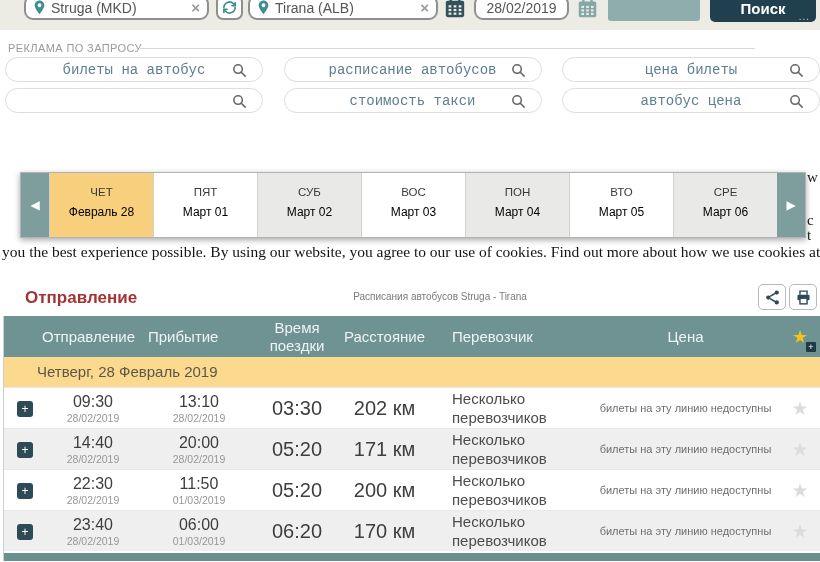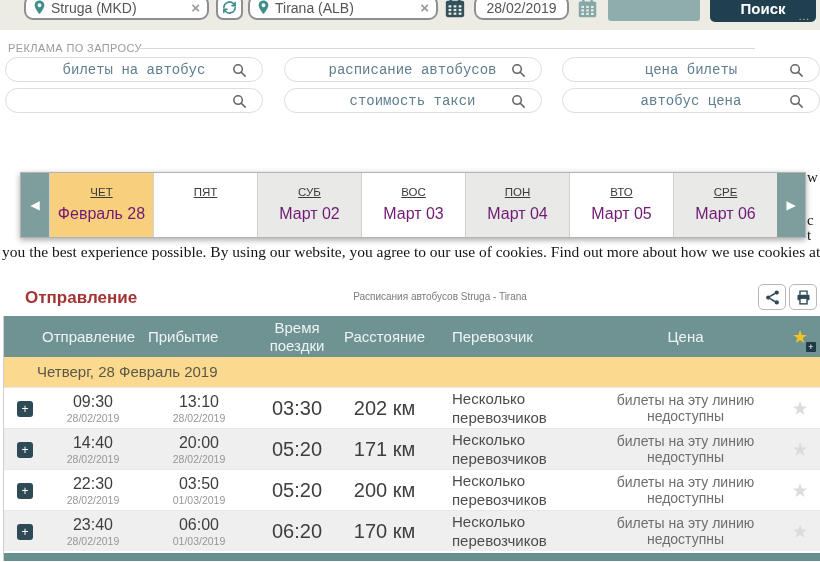--- a/index.html
+++ b/index.html
@@ -44,22 +44,22 @@
 
   
   .edge-frag { position:absolute; left:807px; width:14px; font-family:"Liberation Serif",serif;
                font-size:15px; color:#1a1a1a; }
   .carousel { position:absolute; left:20px; top:172px; width:786px; height:66px; display:flex;
               border:1px solid #b3b3b3; box-shadow:0 2px 6px rgba(0,0,0,.35); background:#fff; }
   .car-arrow { width:28px; background:#7d9e9c; color:#fff; display:flex; align-items:center;
                justify-content:center; font-size:12px; cursor:pointer; }
   .day { flex:1; text-align:center; border-left:1px solid #d0d0d0; cursor:pointer; }
   .day:first-of-type { border-left:none; }
-  .day .dow { margin-top:13px; font-size:11.5px; color:#3a3a3a;text-decoration:underline; }
-  .day .date { margin-top:7px; font-size:16px; color:#701a75; }
+  .day .dow { margin-top:13px; font-size:11.5px; color:#3a3a3a; }
+  .day .date { margin-top:7px; font-size:12px; color:#000000; }
   .day.selected { background:#f8cf7c; }
   .day.white { background:#fff; }
   .day.gray { background:#e9e9e7; }
 
   
   .cookie { position:absolute; left:2px; top:243px; width:818px; font-family:"Liberation Serif",serif;
             font-size:15.5px; color:#141414; white-space:nowrap; overflow:hidden; }
 
   
   .res-title { position:absolute; left:25px; top:288px; font-size:17px; font-weight:bold; color:#a33434; }
@@ -87,21 +87,21 @@
                font-size:15px; padding-left:33px; }
   .row { height:41px; background:#fff; border-top:1px solid #e8e8e8; cursor:default; }
   .row:nth-child(even) { background:#efefef; }
   .plus-btn { width:16px; height:16px; margin-left:13px; background:#2d4a56; border:none;
               border-radius:3px; color:#fff; font-size:12px; line-height:14px; text-align:center;
               padding:0; cursor:pointer; }
   .t-time { font-size:16px; color:#3e3e3e; text-align:center; }
   .t-date { font-size:10.5px; color:#979797; text-align:center; margin-top:1px; }
   .t-dur, .t-dist { font-size:20px; color:#3e3e3e; text-align:center; }
   .t-carrier { font-size:15px; color:#4c4c4c; padding-left:25px; line-height:1.3; }
-  .t-note { font-size:14px; color:#6e6e6e; text-align:center; padding:0 6px; }
+  .t-note { font-size:11px; color:#6e6e6e; text-align:center; padding:0 6px; }
   .t-star { text-align:center; font-size:19px; color:#dcdcdc; cursor:pointer; }
   .tfoot-bar { height:8px; background:#68908e; margin-top:2px; }
 </style>
 </head>
 <body>
 
 <div class="topbar">
   <div class="tb-input tb-from">
     <svg width="13" height="15" viewBox="0 0 24 28">
       <path d="M12 1C6.9 1 3 5 3 10c0 6.5 9 16.5 9 16.5S21 16.5 21 10c0-5-3.9-9-9-9zm0 12.3a3.6 3.6 0 1 1 0-7.2 3.6 3.6 0 0 1 0 7.2z" fill="#3f8d8d"></path>
@@ -237,20 +237,21 @@
 <div class="carousel">
   <div class="car-arrow">◀</div>
 
     <div class="day selected">
       <div class="dow">ЧЕТ</div>
       <div class="date">Февраль 28</div>
     </div>
 
     <div class="day white">
       <div class="dow">ПЯТ</div>
+      <div class="date">Март 01</div>
     </div>
 
     <div class="day gray">
       <div class="dow">СУБ</div>
       <div class="date">Март 02</div>
     </div>
 
     <div class="day white">
       <div class="dow">ВОС</div>
       <div class="date">Март 03</div>
@@ -355,21 +356,21 @@
 
       <div class="row grid">
         <div>
           <button class="plus-btn">+</button>
         </div>
         <div>
           <div class="t-time">22:30</div>
           <div class="t-date">28/02/2019</div>
         </div>
         <div>
-          <div class="t-time">03:50</div>
+          <div class="t-time">11:50</div>
           <div class="t-date">01/03/2019</div>
         </div>
         <div class="t-dur">05:20</div>
         <div class="t-dist">200 км</div>
         <div class="t-carrier">Несколько перевозчиков</div>
         <div class="t-note">билеты на эту линию недоступны</div>
         <div class="t-star">★</div>
       </div>
 
       <div class="row grid">

